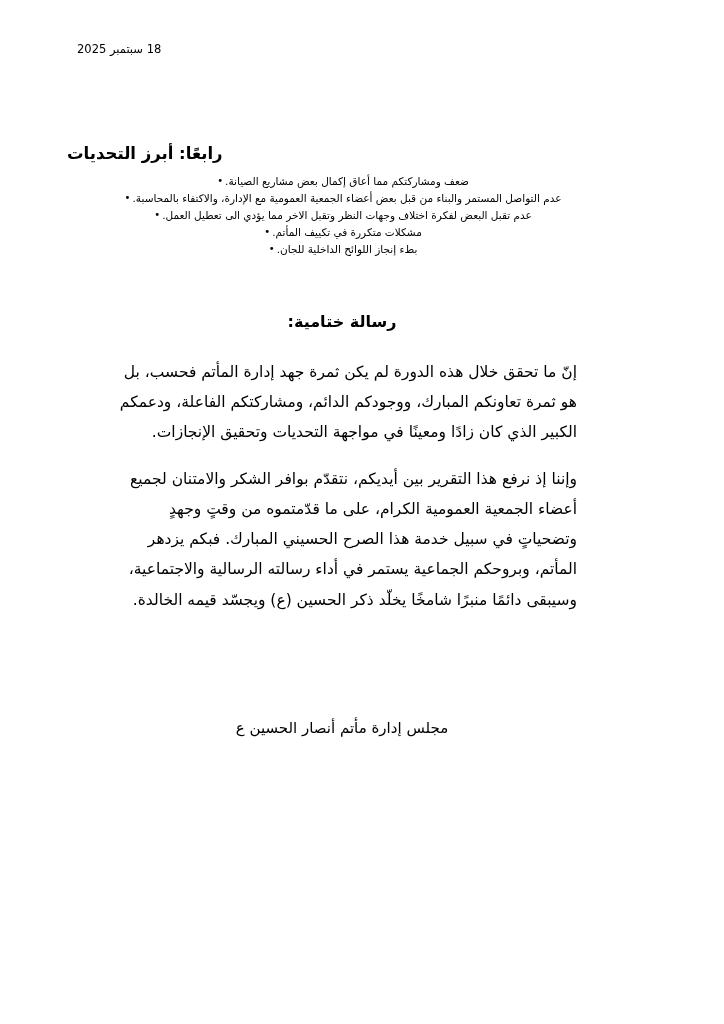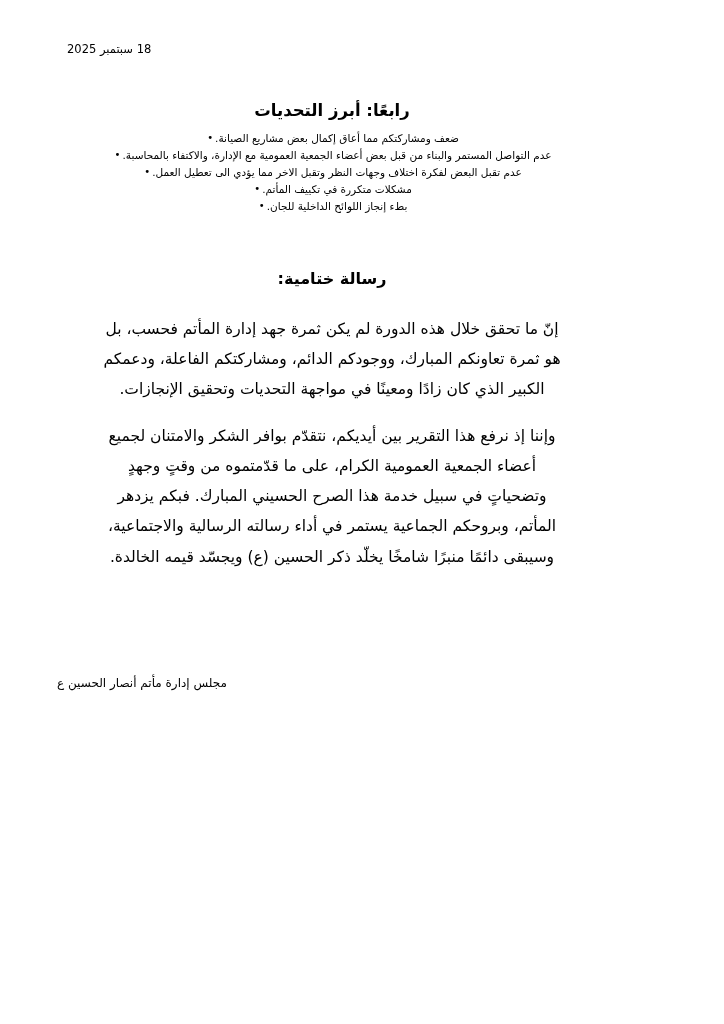--- a/index.html
+++ b/index.html
@@ -16,21 +16,21 @@
     width: 724px;
     height: 1024px;
     background: #ffffff;
     overflow: hidden;
     box-sizing: border-box;
     padding: 0;
   }
   .content {
     position: absolute;
     top: 0;
-    left: 2px;
+    left: 12px;
     width: 677px;
     height: 1024px;
     box-sizing: border-box;
     padding: 38px 72px 40px 55px;
   }
   .doc-date {
     text-align: left;
     direction: rtl;
     font-size: 11.5px;
     margin: 0 0 0 0;
@@ -42,23 +42,23 @@
     display: inline-block;
   }
   .section-heading {
     font-size: 16.5px;
     font-weight: bold;
     text-align: center;
     margin: 0;
     padding: 0;
   }
   .heading-challenges {
-    margin-top: 45px;
+    margin-top: 88px;
     margin-right: 0;
-    text-align: center;
+    text-align: left;
   }
   ul.bullets {
     list-style: none;
     margin: 10px 0 0 0;
     padding: 0;
     direction: rtl;
   }
   ul.bullets li {
     font-size: 10.5px;
     line-height: 1.62;
@@ -83,31 +83,30 @@
     display: inline-block;
   }
   .heading-closing {
     margin-top: 54px;
     text-align: center;
     font-size: 16px;
   }
   .para {
     font-size: 15.5px;
     line-height: 1.95;
-    text-align: center;
     margin: 26px 40px 0 40px;
     direction: rtl;
   }
   .para.second {
     margin-top: 16px;
   }
   .signature {
     margin-top: 104px;
-    font-size: 12px;
-    text-align: left;
+    font-size: 15px;
+    text-align: center;
     direction: rtl;
   }
 </style>
 </head>
 <body>
 
 <div class="page">
   <div class="content">
 
     <div class="doc-date">

